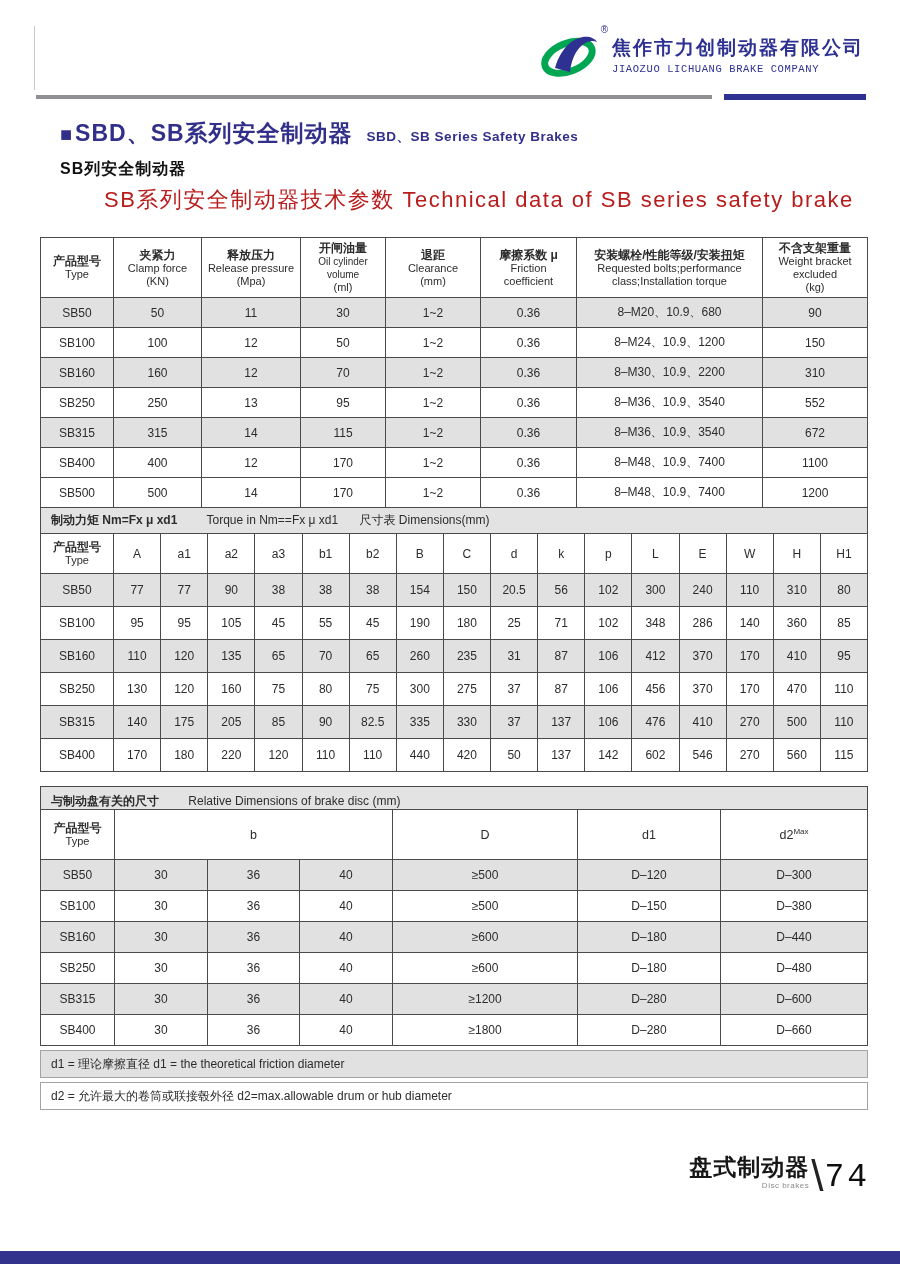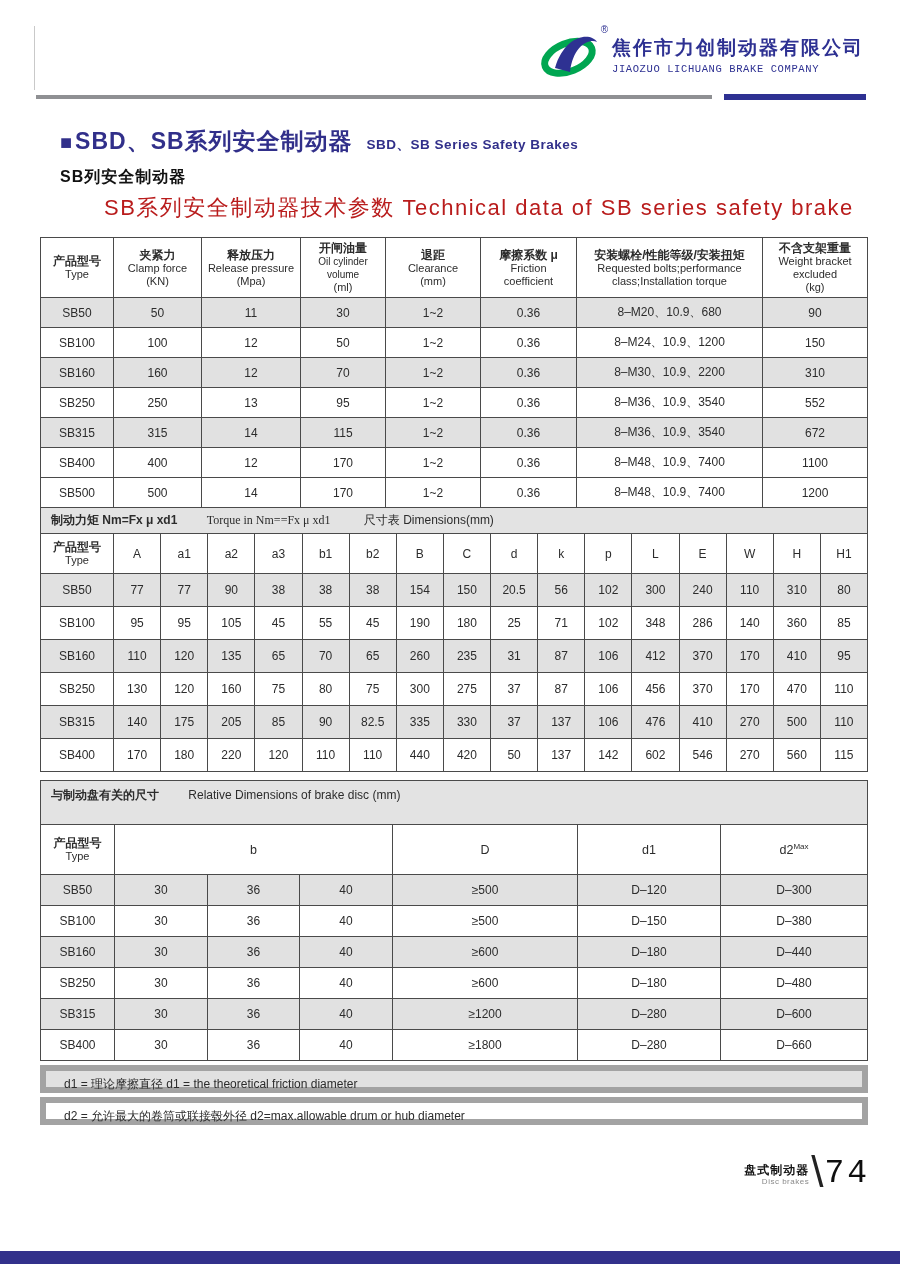--- a/index.html
+++ b/index.html
@@ -15,21 +15,21 @@
   .logo-wrap svg { width:66px; height:58px; }
   .reg { position:absolute; top:-2px; right:-4px; font-size:10px; color:#2e3192; }
   .co-text { text-align:left;font-family:Liberation Mono, monospace; }
   .co-cn { font-size:19px; font-weight:bold; color:#2e3192; letter-spacing:2px; }
   .co-en { font-size:10.5px; color:#2e3192; letter-spacing:0.6px; margin-top:2px; }
   .hdr-rule { position:absolute; top:94px; left:36px; right:34px; display:flex; align-items:center; }
   .rule-gray { height:4px; background:#8f9093; width:676px; }
   .rule-navy { height:6px; background:#2e3192; flex:1; margin-left:12px; }
   .left-tick { position:absolute; left:34px; top:26px; width:1px; height:64px; background:#c9c9c9; }
   
-  .titles { position:absolute; top:126px; left:60px; right:40px; }
+  .titles { position:absolute; top:118px; left:60px; right:40px; }
   .t-main { color:#312f8a; font-size:23px; font-weight:bold; letter-spacing:1px; }
   .t-main .sq { font-size:20px; margin-right:2px; }
   .t-main .t-en { font-size:13.5px; margin-left:14px; letter-spacing:0.5px; }
   .t-model { margin-top:10px; font-size:16px; font-weight:bold; color:#111; letter-spacing:1px; }
   .t-tech { margin-top:5px; font-size:22px; color:#b91c1c; letter-spacing:1.5px;margin-left:44px; }
   
   .tbl-zone { position:absolute; top:237px; left:40px; width:828px; }
   table { border-collapse:collapse; table-layout:fixed; width:828px; }
   th, td { border:1px solid #4a4a4a; text-align:center; vertical-align:middle;
            font-size:12px; font-weight:normal; color:#2c2c2c; overflow:hidden; }
@@ -44,32 +44,32 @@
   .t3 tbody td { height:31px; }
   .data-table tbody tr:nth-child(1),
   .data-table tbody tr:nth-child(3),
   .data-table tbody tr:nth-child(5) { background:#e1e1e1; }
   sup { font-size:8px; }
   
   .band { width:828px; border:1px solid #4a4a4a; background:#e3e3e3;
           height:27px; line-height:25px; font-size:12px; text-align:left;
           padding-left:10px; margin-top:-1px; }
   .band .b-cn { font-weight:bold; margin-right:26px; }
-  .band .b-mid { margin-right:30px;font-family:Liberation Serif, serif; }
-  .band2 { margin-top:8px; height:45px; line-height:29px; }
+  .band .b-mid { margin-right:18px; }
+  .band2 { margin-top:14px; height:24px; line-height:29px; }
   .merge-up { margin-top:-1px; }
   
-  .note { width:828px; border:6px solid #a3a3a3; height:28px; line-height:26px;
-          font-size:12px; text-align:left; padding-left:18px; margin-top:4px; }
+  .note { width:828px; border:1px solid #a3a3a3; height:28px; line-height:26px;
+          font-size:12px; text-align:left; padding-left:10px; margin-top:4px; }
   .note:nth-of-type(odd) { background:#e1e1e1; }
   .note:nth-of-type(even) { background:#fff; }
   
   .footer { position:absolute; top:1152px; right:30px; display:flex; align-items:flex-end; }
   .f-label { text-align:right; padding-bottom:6px; }
-  .f-cn { font-size:12px; font-weight:bold; color:#161616; letter-spacing:1px; }
+  .f-cn { font-size:23px; font-weight:bold; color:#161616; letter-spacing:1px; }
   .f-en { font-size:8px; color:#8a8a8a; letter-spacing:0.5px; margin-top:-2px; }
   .f-slash { font-size:44px; font-weight:200; color:#222; line-height:40px; margin:0 1px 0 2px; }
   .f-page { font-family:Liberation Mono, monospace; font-size:33px;
             color:#0e0e0e; letter-spacing:3px; line-height:36px; }
   .bottom-bar { position:absolute; left:0; right:0; bottom:9px; height:13px; background:#32318b; }
 </style>
 </head>
 <body>
 
 <div class="page">

